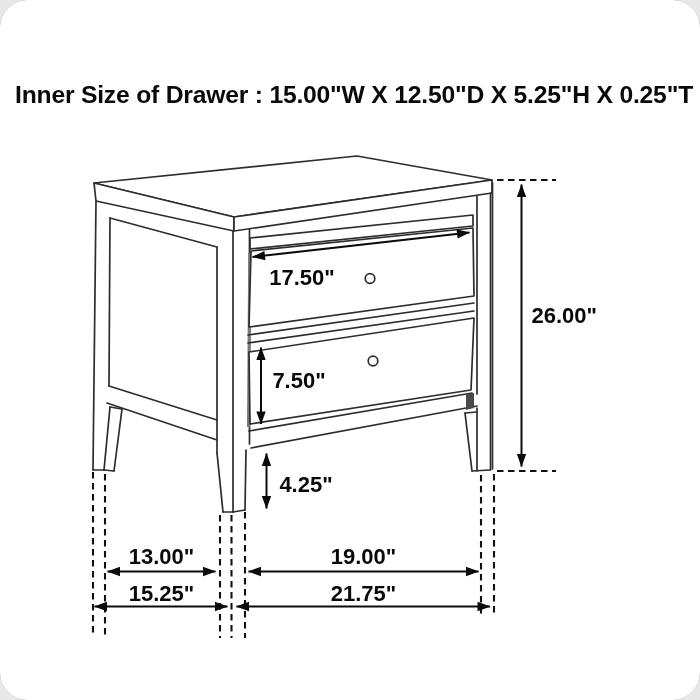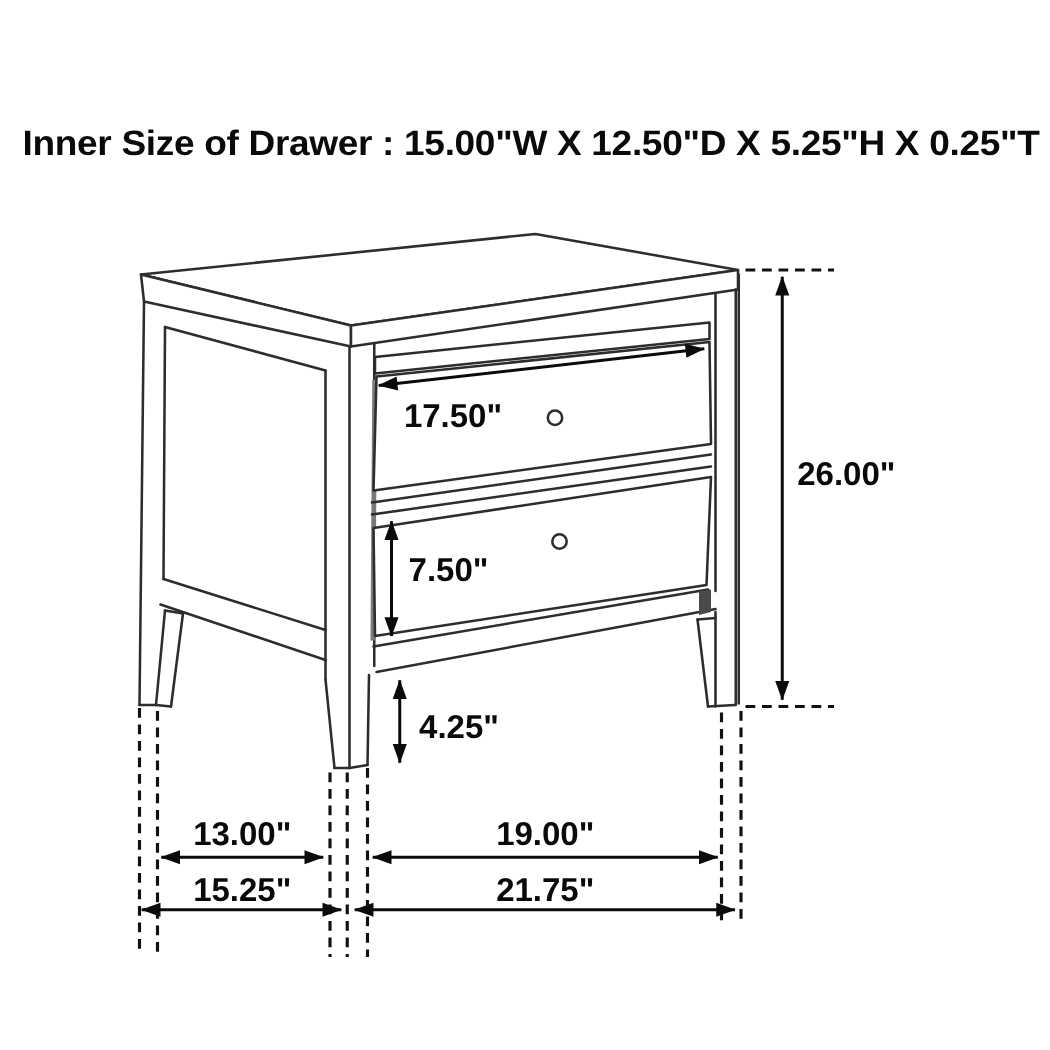--- a/index.html
+++ b/index.html
@@ -1,19 +1,20 @@
 <!DOCTYPE html>
 <html><head>
 <meta charset="utf-8">
 <style>
   html,body{margin:0;padding:0;background:#e8e8e8;}
   .page{
     width:700px;height:700px;margin:0 auto;background:#737373;
     position:relative;overflow:hidden;
     font-family:"Liberation Sans", sans-serif;
+    border-radius:27px;
   }
   svg{display:block;}
   text{
     font-family:"Liberation Sans", sans-serif;
     font-weight:bold;
     fill:#0a0a0a;
   }
   .title-text{font-size:23.5px;letter-spacing:-0.2px;}
   .dim-text{font-size:22px;}
   .furn{stroke:#2d2d2d;stroke-width:1.7;fill:none;stroke-linecap:round;stroke-linejoin:round;}

